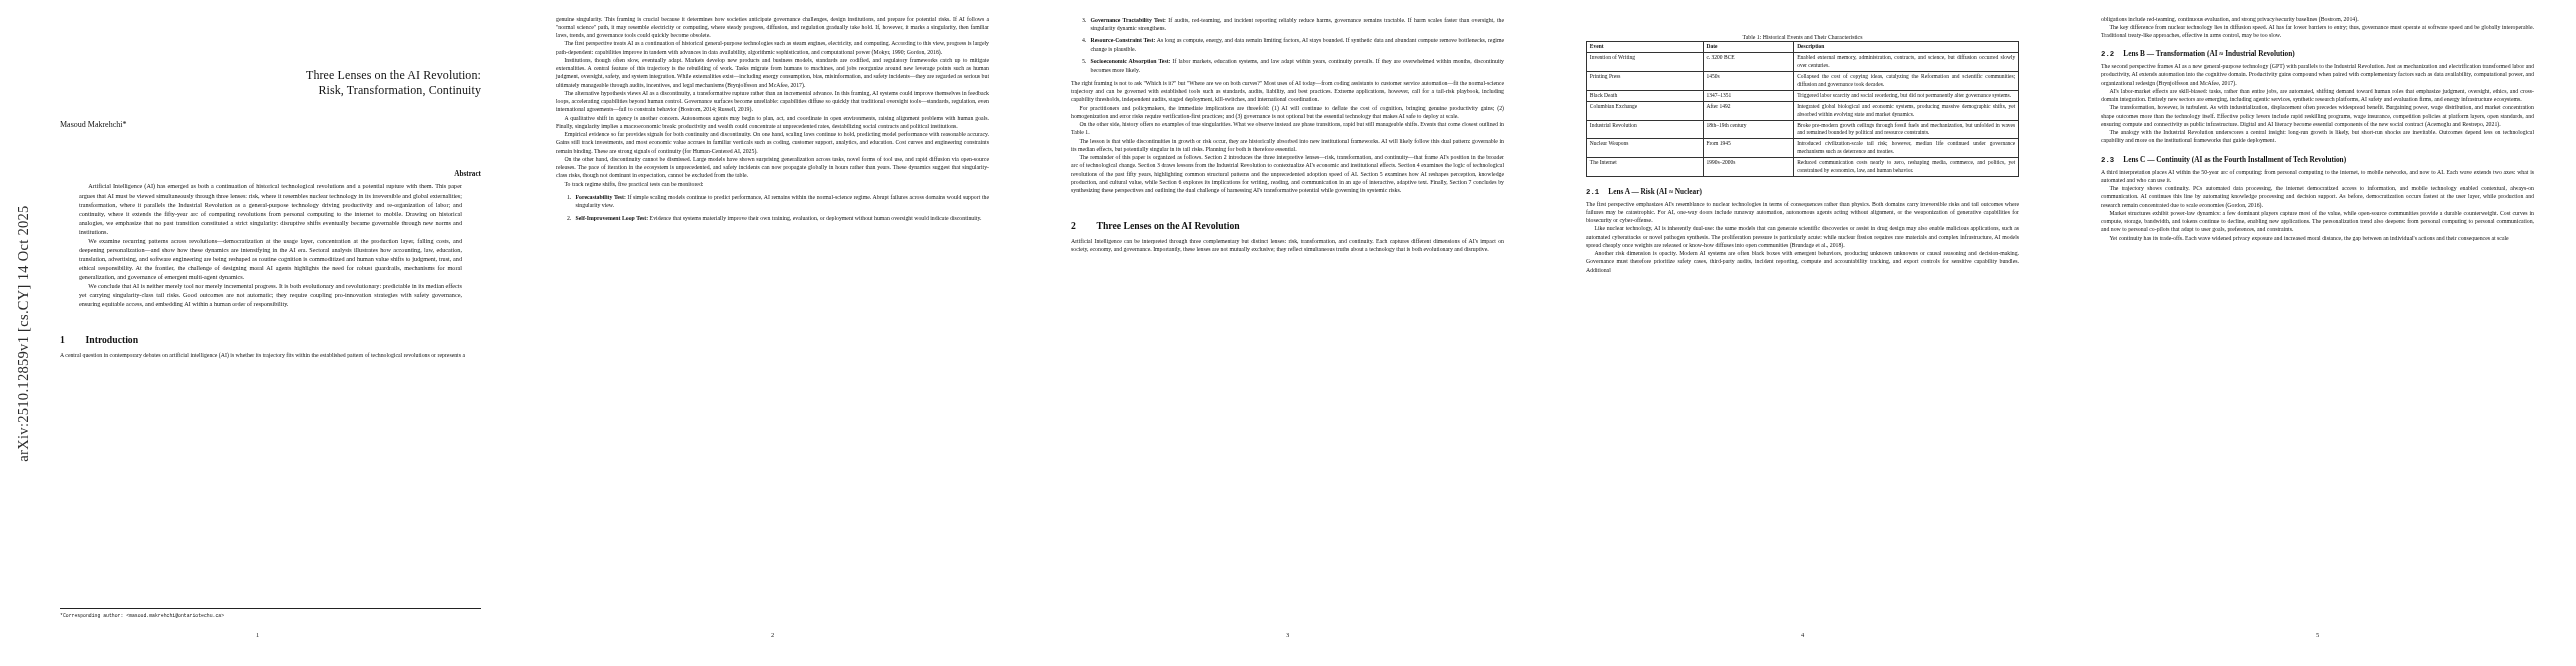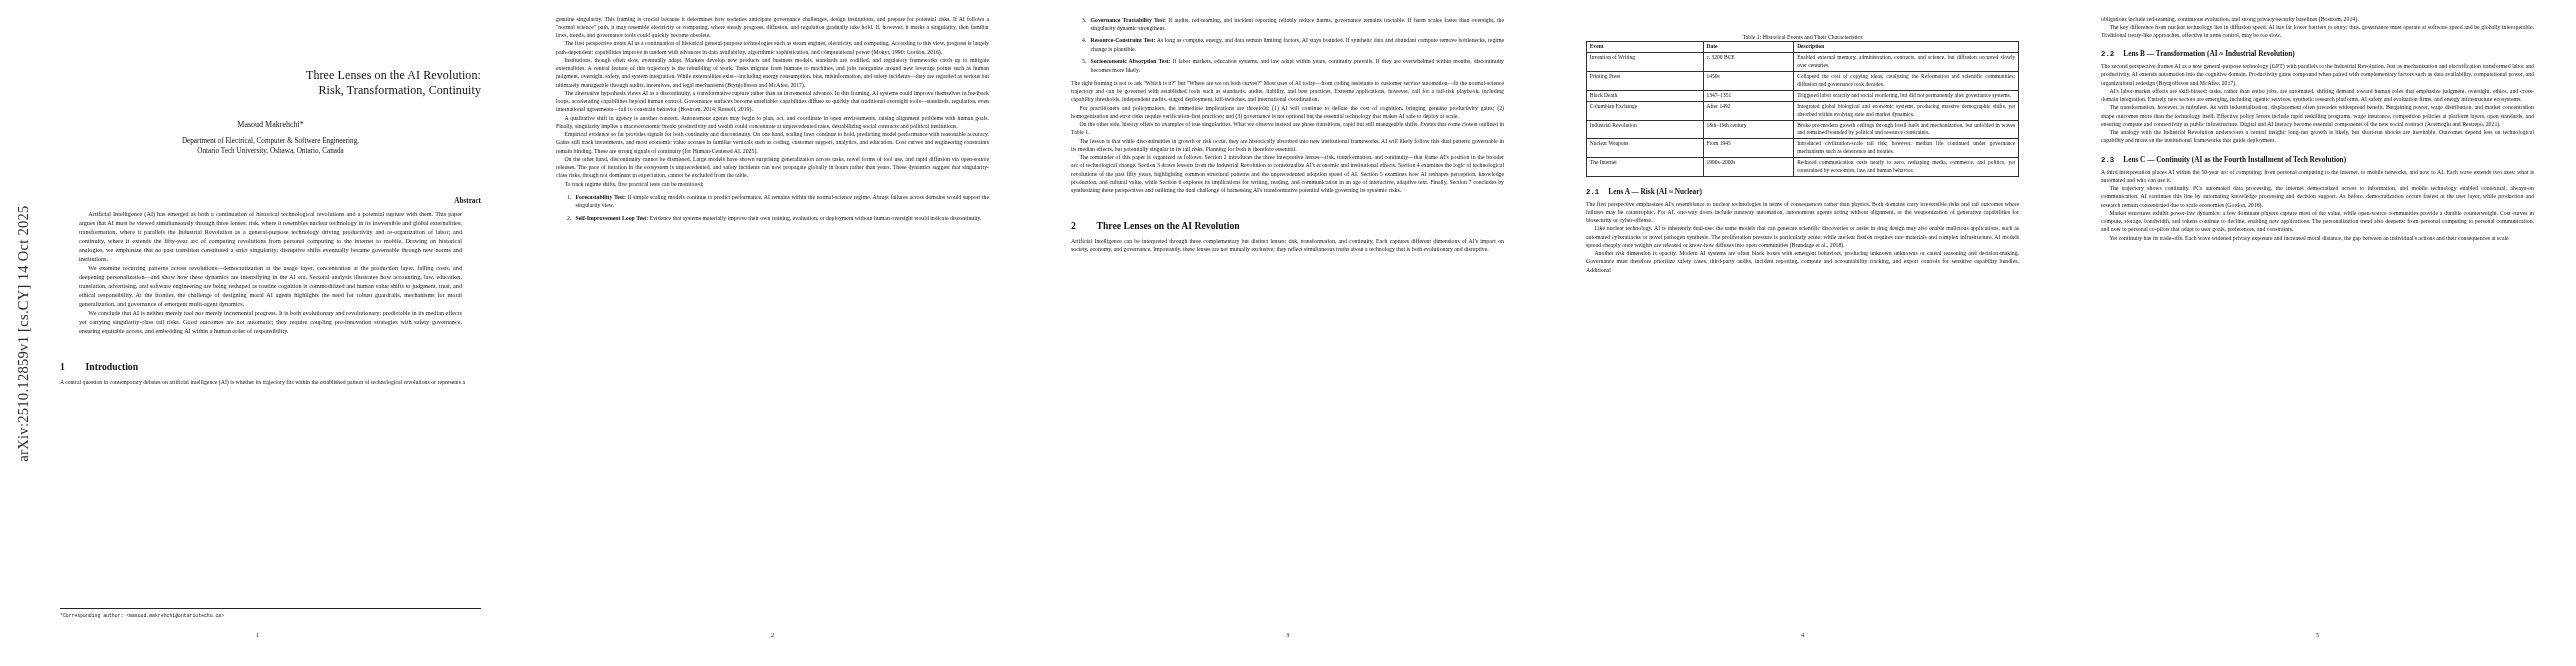--- a/index.html
+++ b/index.html
@@ -30,21 +30,21 @@
   .page-num{
     position:absolute;bottom:29px;left:0;right:0;text-align:center;
     font-size:6.4px;color:#1a1a1a;
   }
   .ttl{
     text-align:right;font-size:12px;line-height:1.32;
     margin:53px 0 0 0;font-weight:400;letter-spacing:0.1px;
   }
   .ttl .l2{display:block;}
   .author{
-    text-align:center;font-size:8px;margin:21px 0 0 0;
+    text-align:left;font-size:8px;margin:21px 0 0 0;
   }
   .affil{
     text-align:center;font-size:7.2px;line-height:1.42;margin:6.7px 0 0 0;
   }
   .abs-head{
     text-align:right;font-size:7.2px;font-weight:bold;margin:41px 0 3.3px 0;
   }
   .abs-body{
     margin:0 19px;font-size:6.2px;line-height:1.46;text-align:justify;
     hyphens:auto;
@@ -104,24 +104,20 @@
       <span>arXiv:2510.12859v1  [cs.CY]  14 Oct 2025</span>
     </div>
 
     <h1 class="ttl">
       <span>Three Lenses on the AI Revolution:</span>
       <span class="l2">Risk, Transformation, Continuity</span>
     </h1>
 
     <div class="author">Masoud Makrehchi*</div>
 
-    <div class="affil">
-      <div>Department of Electrical, Computer &amp; Software Engineering,</div>
-      <div>Ontario Tech University, Oshawa, Ontario, Canada</div>
-    </div>
 
     <div class="abs-head">Abstract</div>
 
     <div class="abs-body">
       <p>Artificial Intelligence (AI) has emerged as both a continuation of historical technological revolutions and a potential rupture with them. This paper argues that AI must be viewed simultaneously through three lenses: risk, where it resembles nuclear technology in its irreversible and global externalities; transformation, where it parallels the Industrial Revolution as a general-purpose technology driving productivity and re-organization of labor; and continuity, where it extends the fifty-year arc of computing revolutions from personal computing to the internet to mobile. Drawing on historical analogies, we emphasize that no past transition constituted a strict singularity: disruptive shifts eventually became governable through new norms and institutions.</p>
       <p>We examine recurring patterns across revolutions—democratization at the usage layer, concentration at the production layer, falling costs, and deepening personalization—and show how these dynamics are intensifying in the AI era. Sectoral analysis illustrates how accounting, law, education, translation, advertising, and software engineering are being reshaped as routine cognition is commoditized and human value shifts to judgment, trust, and ethical responsibility. At the frontier, the challenge of designing moral AI agents highlights the need for robust guardrails, mechanisms for moral generalization, and governance of emergent multi-agent dynamics.</p>
       <p>We conclude that AI is neither merely tool nor merely incremental progress. It is both evolutionary and revolutionary: predictable in its median effects yet carrying singularity-class tail risks. Good outcomes are not automatic; they require coupling pro-innovation strategies with safety governance, ensuring equitable access, and embedding AI within a human order of responsibility.</p>
     </div>
 
     <h1 class="sec">

